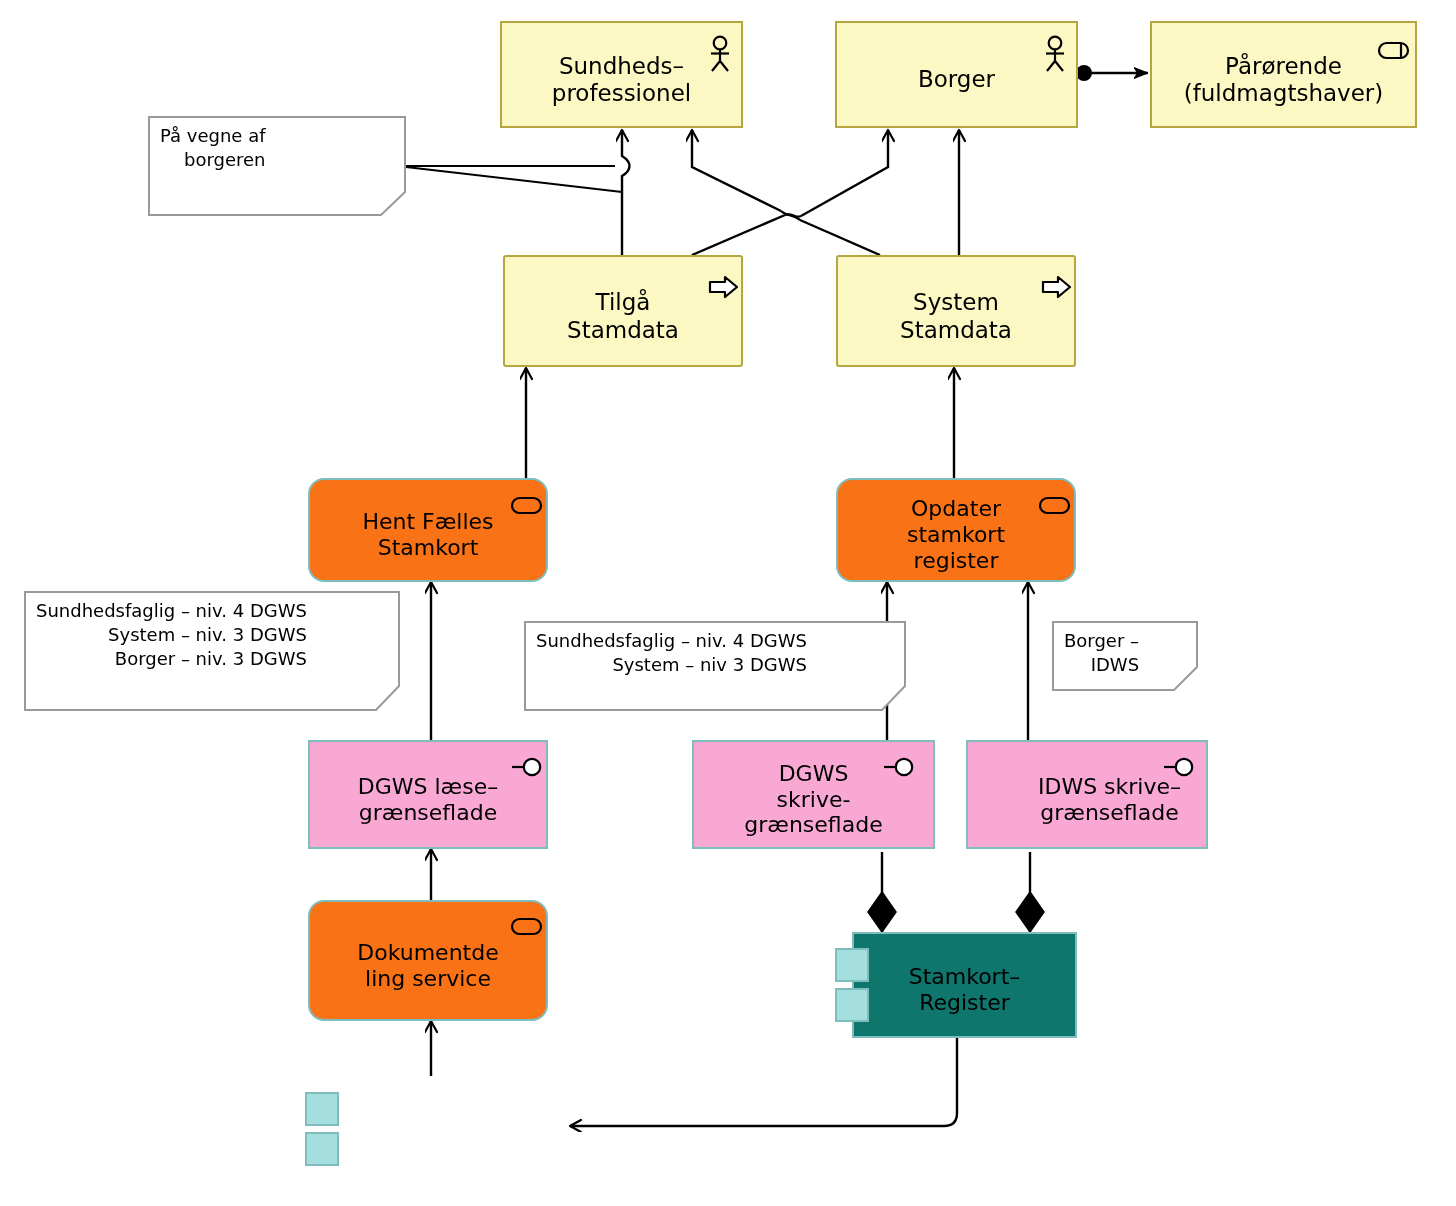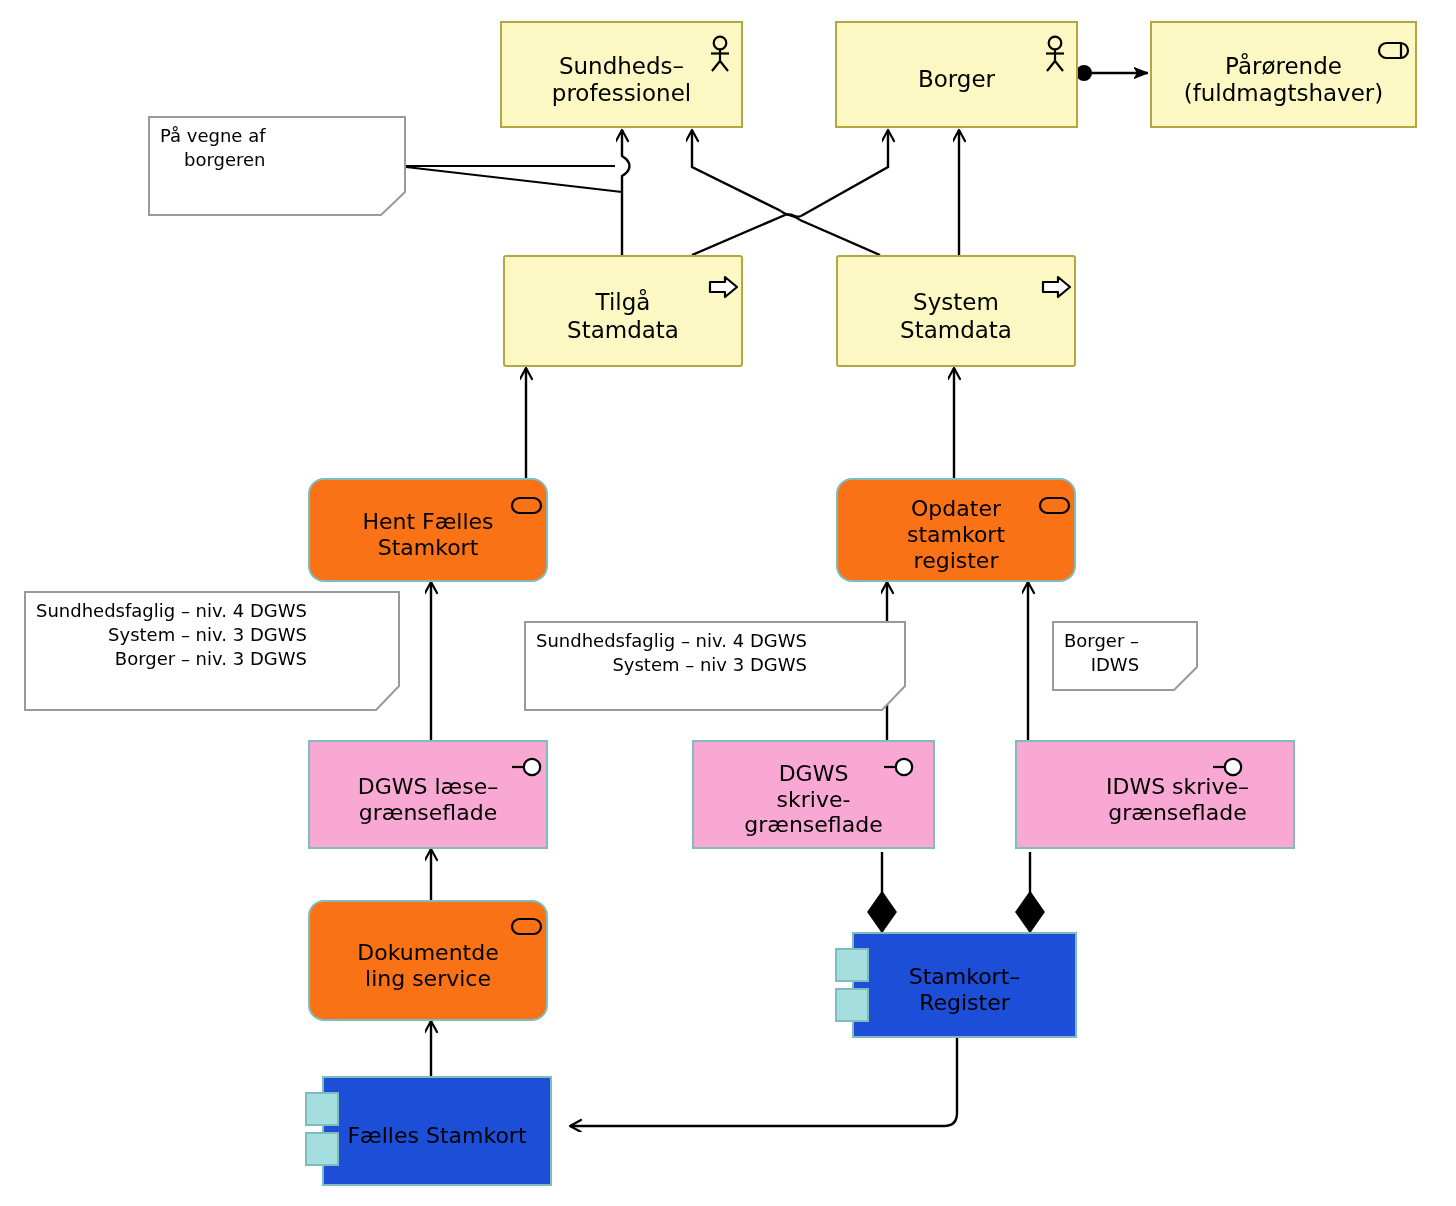--- a/index.html
+++ b/index.html
@@ -79,21 +79,21 @@
     border: 2px solid #7fbdbd;
     border-radius: 0;
   }
   .iface-box .label {
     font-size: 22px;
     padding-top: 10px;
   }
 
   
   .component-box {
-    background: #1d4ed8;
+    background: #0f766e;
     border: 2px solid #7fbdbd;
     border-radius: 0;
   }
   .component-box .label {
     font-size: 22px;
     padding-top: 10px;
   }
   .comp-tab {
     position: absolute;
     width: 34px;
@@ -320,21 +320,21 @@
   <div class="node iface-box" style="left:692px; top:740px; width:243px; height:109px;">
     <div class="label">DGWS
 skrive-
 grænseflade</div>
     <svg class="icon" style="left:188px; top:13px;" width="36" height="24" viewBox="0 0 36 24">
       <line x1="2" y1="12" x2="14" y2="12" stroke="#000" stroke-width="2.2"></line>
       <circle cx="22" cy="12" r="8.2" fill="#fff" stroke="#000" stroke-width="2.2"></circle>
     </svg>
   </div>
 
-  <div class="node iface-box" style="left:1015px; top:740px; width:280px; height:109px;padding-left:45px;">
+  <div class="node iface-box" style="left:966px; top:740px; width:242px; height:109px;padding-left:45px;">
     <div class="label">IDWS skrive–
 grænseflade</div>
     <svg class="icon" style="left:194px; top:13px;" width="36" height="24" viewBox="0 0 36 24">
       <line x1="2" y1="12" x2="14" y2="12" stroke="#000" stroke-width="2.2"></line>
       <circle cx="22" cy="12" r="8.2" fill="#fff" stroke="#000" stroke-width="2.2"></circle>
     </svg>
   </div>
 
   <div class="node service-box" style="left:308px; top:900px; width:240px; height:121px;">
     <div class="label">Dokumentde
@@ -344,23 +344,20 @@
     </svg>
   </div>
 
   <div class="node component-box" style="left:852px; top:932px; width:225px; height:106px;">
     <div class="label">Stamkort–
 Register</div>
   </div>
   <div class="comp-tab" style="left:835px; top:948px;"></div>
   <div class="comp-tab" style="left:835px; top:988px;"></div>
 
-  <div class="node component-box" style="left:322px; top:1076px; width:230px; height:110px;">
-    <div class="label">Fælles Stamkort</div>
-  </div>
   <div class="comp-tab" style="left:305px; top:1092px;"></div>
   <div class="comp-tab" style="left:305px; top:1132px;"></div>
 
   <div class="note-box" style="left:148px; top:116px; width:258px; height:100px;">
     <svg class="note-svg" width="258" height="100" viewBox="0 0 258 100">
       <path d="M1,1 L257,1 L257,76 L233,99 L1,99 Z" fill="#ffffff" stroke="#9a9a9a" stroke-width="2"></path>
     </svg>
     <div class="note-text">På vegne af
 borgeren</div>
   </div>

